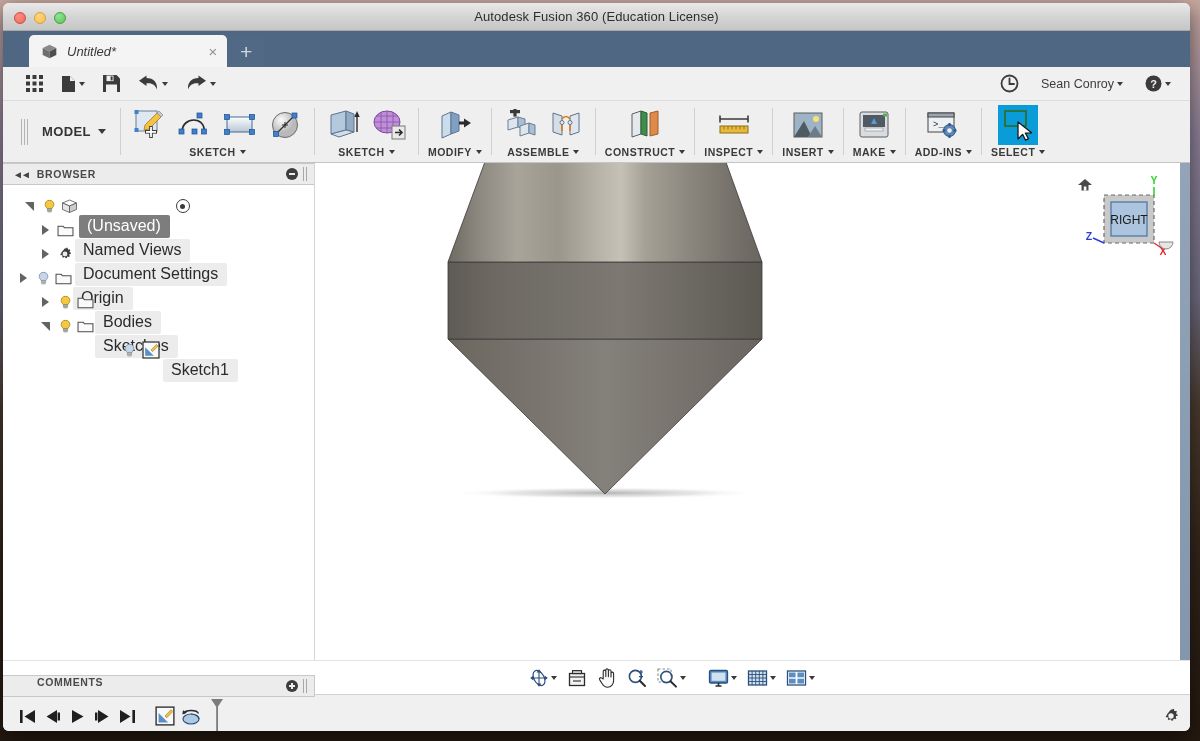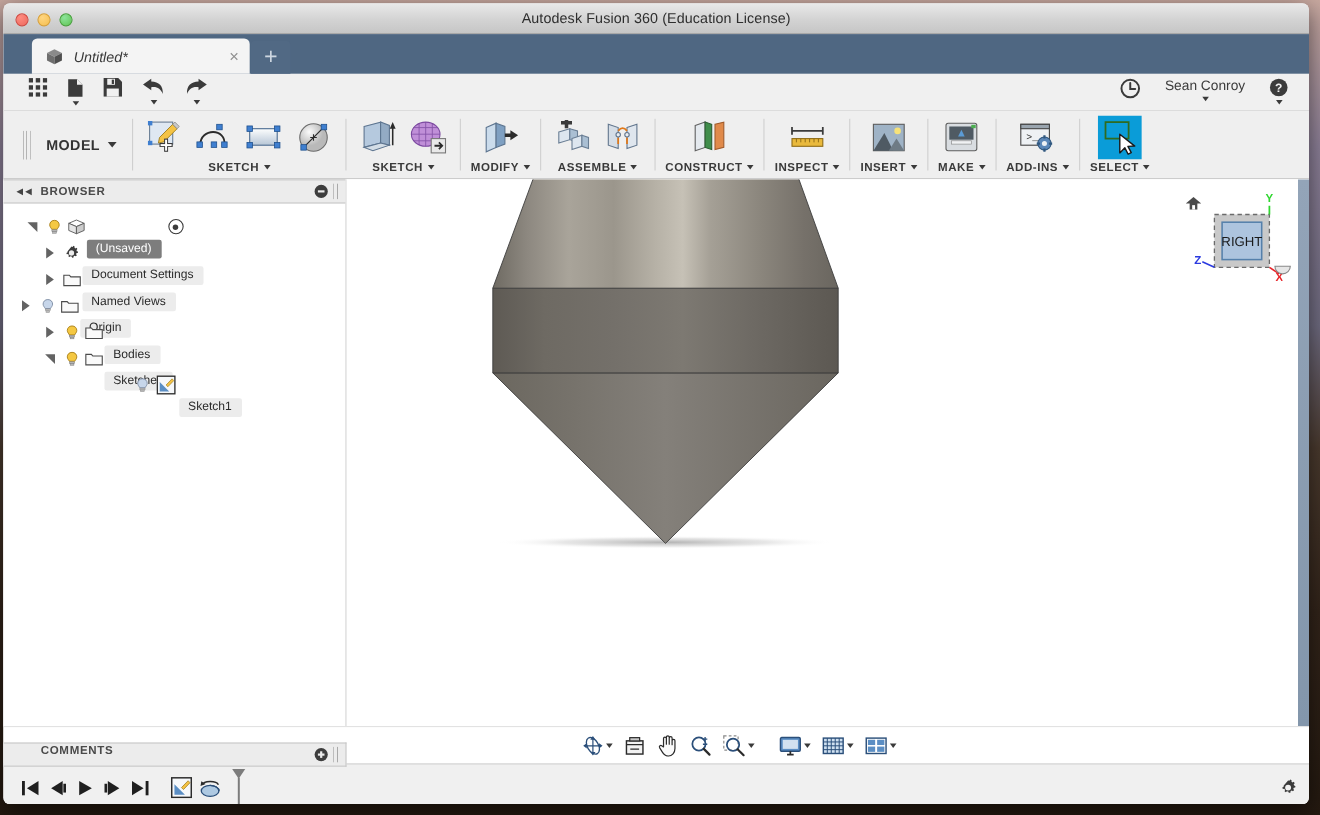--- a/index.html
+++ b/index.html
@@ -79,21 +79,21 @@
   }
 
   
   #qa-bar {
     height: 34px;
     background: #f0f0f0;
     border-bottom: 1px solid #dcdcdc;
     display: flex; align-items: center;
     padding: 0 10px 0 14px;
   }
-  .qa-btn { display: flex; align-items: center; gap: 3px; padding: 0 9px; height: 26px; flex-direction: column; }
+  .qa-btn { display: flex; align-items: center; gap: 3px; padding: 0 9px; height: 26px; }
   .qa-right { margin-left: auto; display: flex; align-items: center; gap: 4px; }
   #user-name { font-size: 12.5px; color: #3c3c3c; }
   .caret { width: 0; height: 0; border-left: 4px solid transparent; border-right: 4px solid transparent; border-top: 5px solid #3a3a3a; }
   .caret.sm { border-left-width: 3.5px; border-right-width: 3.5px; border-top-width: 4.5px; }
 
   
   #ribbon {
     height: 62px;
     background: #efefef;
     border-bottom: 1px solid #c4c4c4;
@@ -140,21 +140,21 @@
   .vgrip { width: 5px; height: 14px; background: repeating-linear-gradient(90deg,#a9a9a9 0 1px, transparent 1px 3px); }
 
   #tree { padding: 9px 0 0 0; flex: 1; overflow: hidden; }
   .tree-row { display: flex; align-items: center; height: 24px; padding-left: 10px; }
   .tw { width: 20px; display: flex; align-items: center; justify-content: center; flex: none; }
   .arrow-closed { width: 0; height: 0; border-top: 5px solid transparent; border-bottom: 5px solid transparent; border-left: 7px solid #636363; }
   .arrow-open  { width: 0; height: 0; border-left: 9px solid transparent; border-top: 9px solid #636363; }
   .bulb { width: 15px; height: 15px; flex: none; }
   .folder { width: 17px; height: 14px; flex: none; }
   .tree-label {
-    font-size: 11px; color: #2b2b2b; padding: 2px 9px 3px 8px;
+    font-size: 16px; color: #2b2b2b; padding: 2px 9px 3px 8px;
     background: #ececec; border-radius: 2px; white-space: nowrap; margin-top: 40px;
   }
   .tree-row.root .tree-label { background: #7d7d7d; color: #fff; }
   .tree-row.root { padding-left: 16px; }
   .target-dot { width: 14px; height: 14px; border-radius: 50%; border: 1.6px solid #3b3b3b;
                 display: flex; align-items: center; justify-content: center; margin-left: 6px; }
   .target-dot i { width: 5px; height: 5px; border-radius: 50%; background: #3b3b3b; }
 
   
   #canvas-area { flex: 1; position: relative; background: #ffffff; overflow: hidden; }
@@ -607,38 +607,38 @@
           <span class="target-dot">
               <i></i>
             </span>
         </div>
 
         <div class="tree-row" style="padding-left:32px">
           <span class="tw">
               <span class="arrow-closed"></span>
             </span>
           <span class="tw">
+            <svg class="folder" viewBox="0 0 18 15">
+              <path d="M1 3.4 h5.4 l1.4 1.6 h9.2 v8.6 h-16 z" fill="#fafafa" stroke="#4b4b4b" stroke-width="1.1"></path>
+            </svg>
+          </span>
+          <span class="tree-label">Named Views</span>
+        </div>
+
+        <div class="tree-row" style="padding-left:32px">
+          <span class="tw">
+              <span class="arrow-closed"></span>
+            </span>
+          <span class="tw">
             <svg width="16" height="16" viewBox="0 0 16 16">
               <path d="M8 2.2 l1.1 .25 .55 -1 1.2 .55 -.2 1.1 .95 .7 1-.5 .75 1.1 -.8 .8 .25 1.15 1.1 .3 -.15 1.3 -1.15 .1 -.45 1.1 .75 .85 -.95 .95 -1-.55 -1 .55 -.1 1.15 -1.3 .15 -.4-1.1 -1.15-.25 -.8 .8 -1.1-.75 .5-1 -.7-.95 -1.1 .2 -.55-1.2 1-.55 .25-1.1 Z" fill="#3b3b3b"></path>
               <circle cx="8" cy="8" r="2.4" fill="#ececec"></circle>
             </svg>
           </span>
           <span class="tree-label">Document Settings</span>
-        </div>
-
-        <div class="tree-row" style="padding-left:32px">
-          <span class="tw">
-              <span class="arrow-closed"></span>
-            </span>
-          <span class="tw">
-            <svg class="folder" viewBox="0 0 18 15">
-              <path d="M1 3.4 h5.4 l1.4 1.6 h9.2 v8.6 h-16 z" fill="#fafafa" stroke="#4b4b4b" stroke-width="1.1"></path>
-            </svg>
-          </span>
-          <span class="tree-label">Named Views</span>
         </div>
 
         <div class="tree-row" style="">
           <span class="tw">
               <span class="arrow-closed"></span>
             </span>
           <span class="tw">
             <svg class="bulb" viewBox="0 0 16 16">
               <path d="M8 1.4 C5.2 1.4 3.4 3.4 3.4 5.8 C3.4 7.7 4.8 8.7 5.4 10.1 h5.2 C11.2 8.7 12.6 7.7 12.6 5.8 C12.6 3.4 10.8 1.4 8 1.4 Z" fill="#c7d6ea" stroke="#7d8da3" stroke-width=".9"></path>
               <rect x="5.5" y="10.6" width="5" height="1.5" fill="#c4c4c4" stroke="#8c8c8c" stroke-width=".5"></rect>

